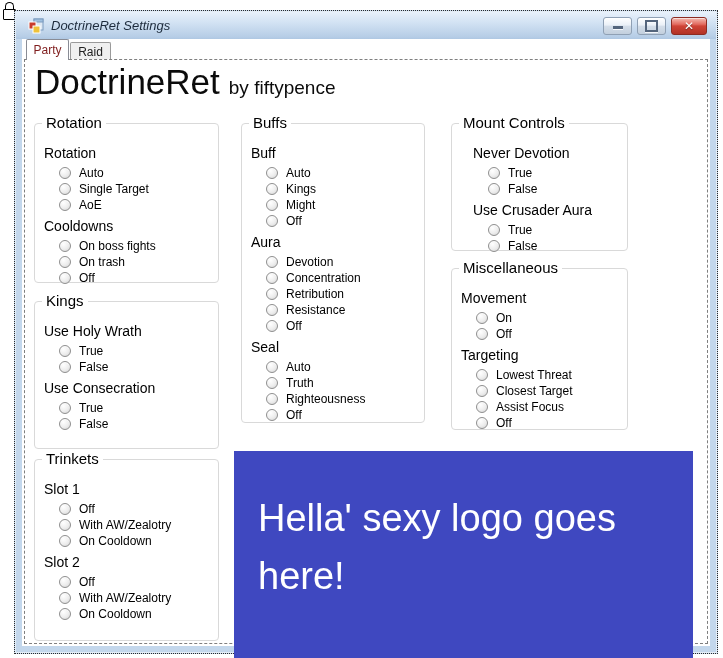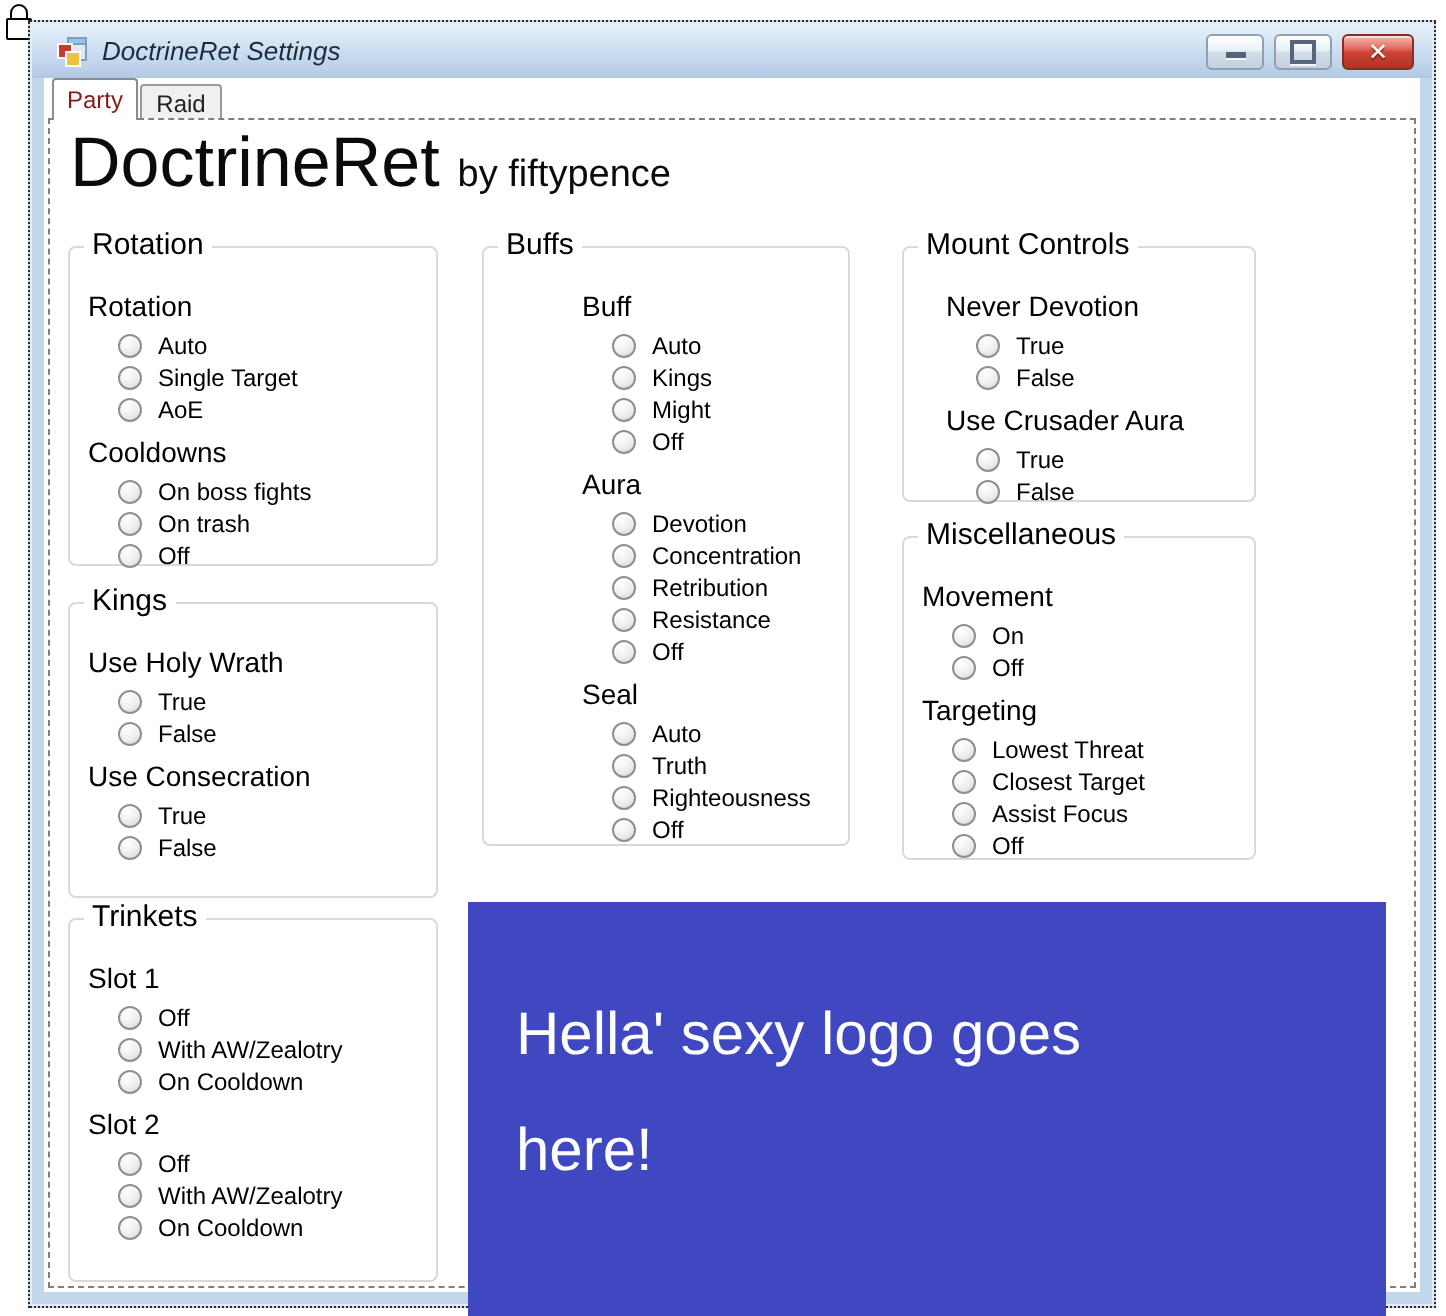--- a/index.html
+++ b/index.html
@@ -88,21 +88,21 @@
     width:12px;height:12px;border-radius:50%;box-sizing:border-box;
     border:1px solid #8f8f8f;flex:0 0 auto;
     background:radial-gradient(circle at 35% 30%,#ffffff 0%,#ededed 55%,#d0d0d0 100%);
     box-shadow:inset 0 1px 1px rgba(255,255,255,.8);
   }
   .option-label{font-size:12px;color:#000;margin-left:8px;white-space:nowrap;}
   
   .banner{
     position:absolute;left:209px;top:391px;width:459px;height:208px;
     color:#fff;padding:38px 0 0 24px;box-sizing:border-box;
-    font-size:30px;line-height:58px;
+    font-size:38px;line-height:58px;
   }
 </style>
 </head>
 <body>
 
 <div class="lock">
   <div class="shackle"></div>
     <div class="body"></div>
 </div>
 
@@ -220,21 +220,21 @@
             </div>
             <div class="option-row">
               <div class="radio"></div>
               <span class="option-label">With AW/Zealotry</span>
             </div>
             <div class="option-row">
               <div class="radio"></div>
               <span class="option-label">On Cooldown</span>
             </div>
           </div>
-          <div class="group" style="left: 216px; top: 63px; width: 184px; height: 300px; padding-left: 40px;">
+          <div class="group" style="left: 216px; top: 63px; width: 184px; height: 300px;">
             <div class="group-title">Buffs</div>
             <div class="section-label">Buff</div>
             <div class="option-row">
               <div class="radio"></div>
               <span class="option-label">Auto</span>
             </div>
             <div class="option-row">
               <div class="radio"></div>
               <span class="option-label">Kings</span>
             </div>

